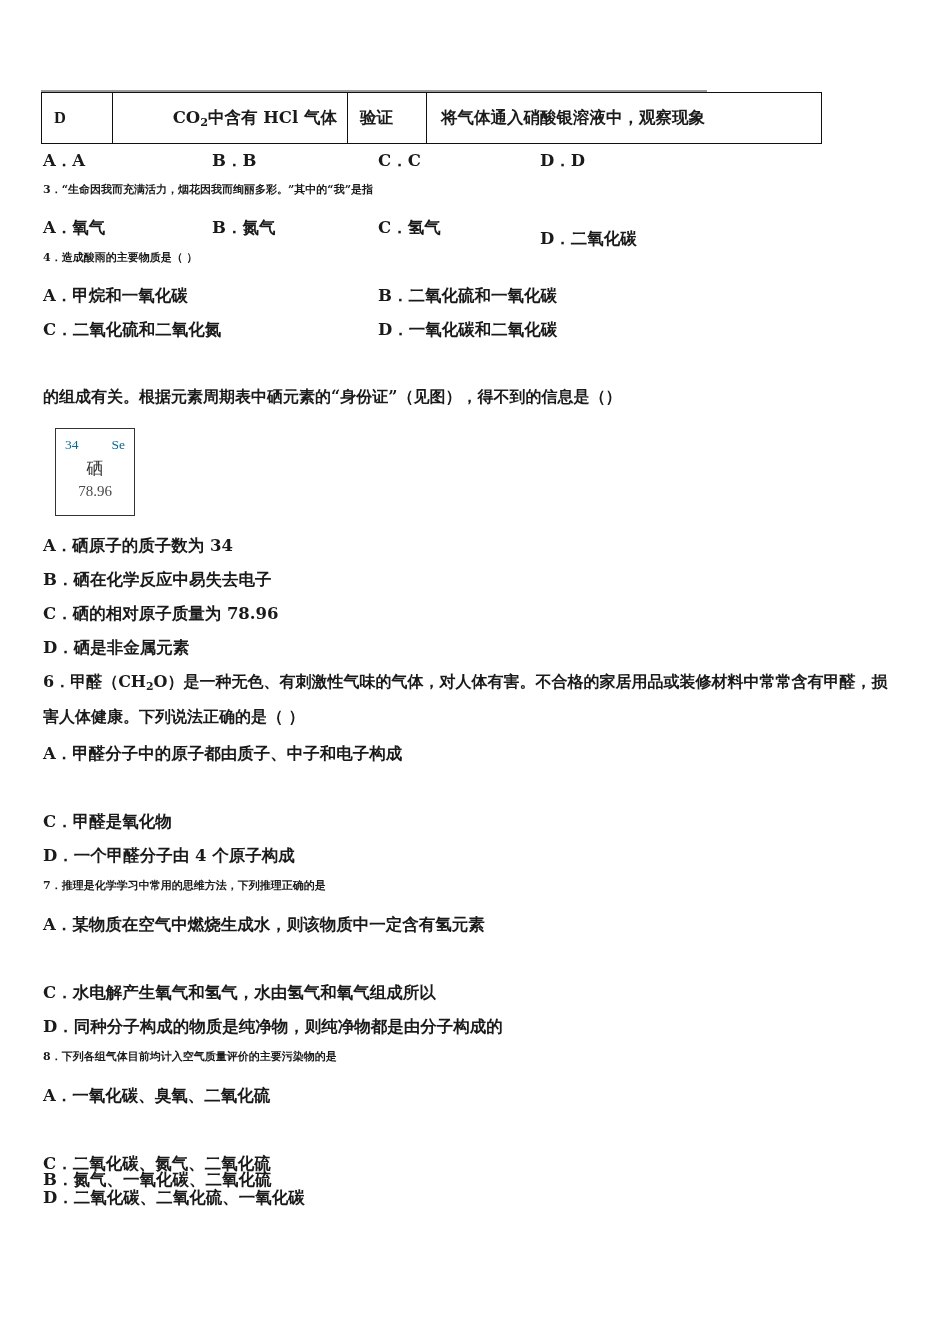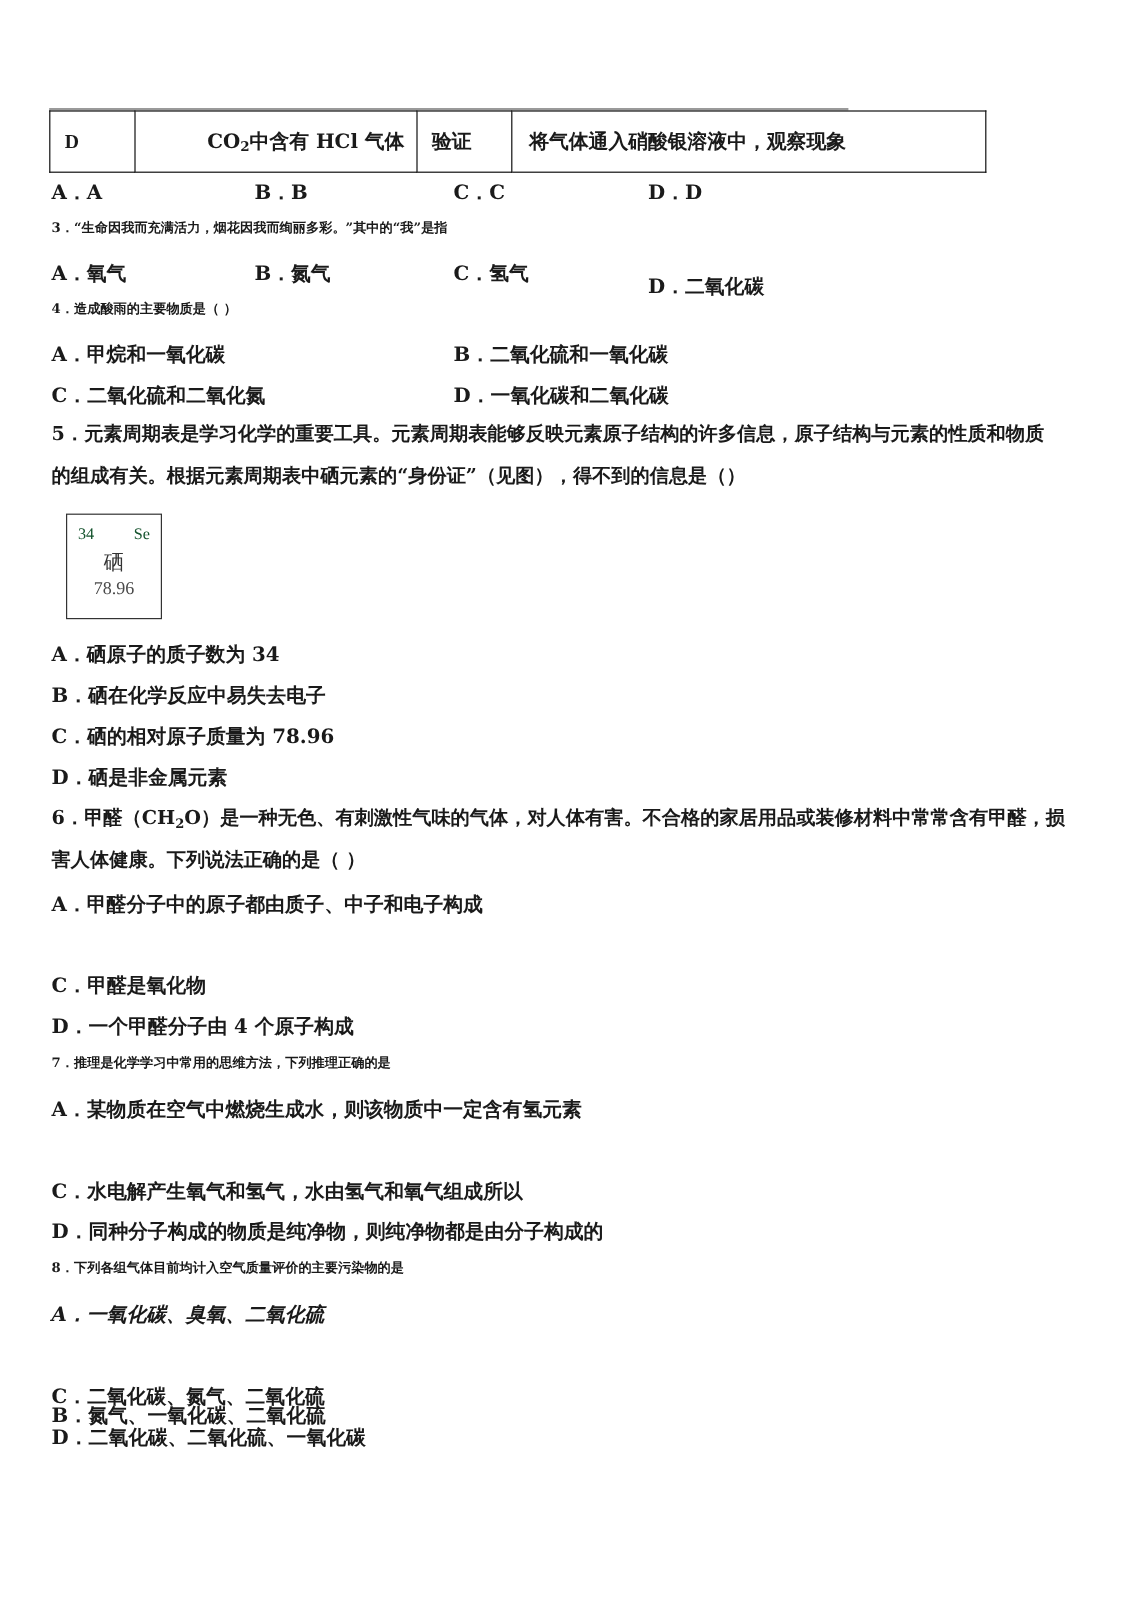--- a/index.html
+++ b/index.html
@@ -94,21 +94,21 @@
     box-sizing: border-box;
   }
   .elembox .row1 {
     position: absolute;
     left: 0; right: 0; top: 8px;
     display: flex;
     justify-content: space-between;
     padding: 0 9px;
     font-size: 13.5px;
     font-family: "Liberation Serif", "DejaVu Serif", serif;
-    color: #14532d;
+    color: #0369a1;
   }
   .elembox .row2 {
     position: absolute;
     left: 0; right: 0; top: 28px;
     text-align: center;
     font-size: 17px;
     font-family: "DejaVu Serif", serif;
     color: #333333;
   }
   .elembox .row3 {
@@ -147,21 +147,20 @@
   <div class="opt" style="left:212px; top:217px;"><span>B．</span><span>氮气</span></div>
   <div class="opt" style="left:378px; top:217px;"><span>C．</span><span>氢气</span></div>
   <div class="opt" style="left:540px; top:228px;"><span>D．</span><span>二氧化碳</span></div>
 
   <div class="qline" style="left:43px; top:251px;">4．造成酸雨的主要物质是（      ）</div>
   <div class="opt" style="left:43px;  top:285px;"><span>A．</span><span>甲烷和一氧化碳</span></div>
   <div class="opt" style="left:378px; top:285px;"><span>B．</span><span>二氧化硫和一氧化碳</span></div>
   <div class="opt" style="left:43px;  top:319px;"><span>C．</span><span>二氧化硫和二氧化氮</span></div>
   <div class="opt" style="left:378px; top:319px;"><span>D．</span><span>一氧化碳和二氧化碳</span></div>
 
-  <div class="qline" style="left:43px; top:352px; font-size:16px;">5．元素周期表是学习化学的重要工具。元素周期表能够反映元素原子结构的许多信息，原子结构与元素的性质和物质</div>
   <div class="qline" style="left:43px; top:387px; font-size:16px;">的组成有关。根据元素周期表中硒元素的“身份证”（见图），得不到的信息是（）</div>
 
   <div class="elembox">
     <div class="row1">
       <span>34</span>
       <span>Se</span>
     </div>
     <div class="row2">硒</div>
     <div class="row3">78.96</div>
   </div>
@@ -177,18 +176,18 @@
   <div class="opt" style="left:43px; top:743px;"><span>A．</span><span>甲醛分子中的原子都由质子、中子和电子构成</span></div>
   <div class="opt" style="left:43px; top:811px;"><span>C．</span><span>甲醛是氧化物</span></div>
   <div class="opt" style="left:43px; top:845px;"><span>D．</span><span>一个甲醛分子由 4 个原子构成</span></div>
 
   <div class="qline" style="left:43px; top:879px;">7．推理是化学学习中常用的思维方法，下列推理正确的是</div>
   <div class="opt" style="left:43px; top:914px;"><span>A．</span><span>某物质在空气中燃烧生成水，则该物质中一定含有氢元素</span></div>
   <div class="opt" style="left:43px; top:1016px;"><span>D．</span><span>同种分子构成的物质是纯净物，则纯净物都是由分子构成的</span></div>
   <div class="opt" style="left:43px; top:982px;"><span>C．</span><span>水电解产生氧气和氢气，水由氢气和氧气组成所以</span></div>
 
   <div class="qline" style="left:43px; top:1050px;">8．下列各组气体目前均计入空气质量评价的主要污染物的是</div>
-  <div class="opt" style="left:43px; top:1085px;font-style:italic;"><span>A．</span><span>一氧化碳、臭氧、二氧化硫</span></div>
+  <div class="opt" style="left:43px; top:1085px;"><span>A．</span><span>一氧化碳、臭氧、二氧化硫</span></div>
   <div class="opt" style="left:43px; top:1169px;"><span>B．</span><span>氮气、一氧化碳、二氧化硫</span></div>
   <div class="opt" style="left:43px; top:1153px;"><span>C．</span><span>二氧化碳、氮气、二氧化硫</span></div>
   <div class="opt" style="left:43px; top:1187px;"><span>D．</span><span>二氧化碳、二氧化硫、一氧化碳</span></div>
 
 </div>
 
 </body></html>

